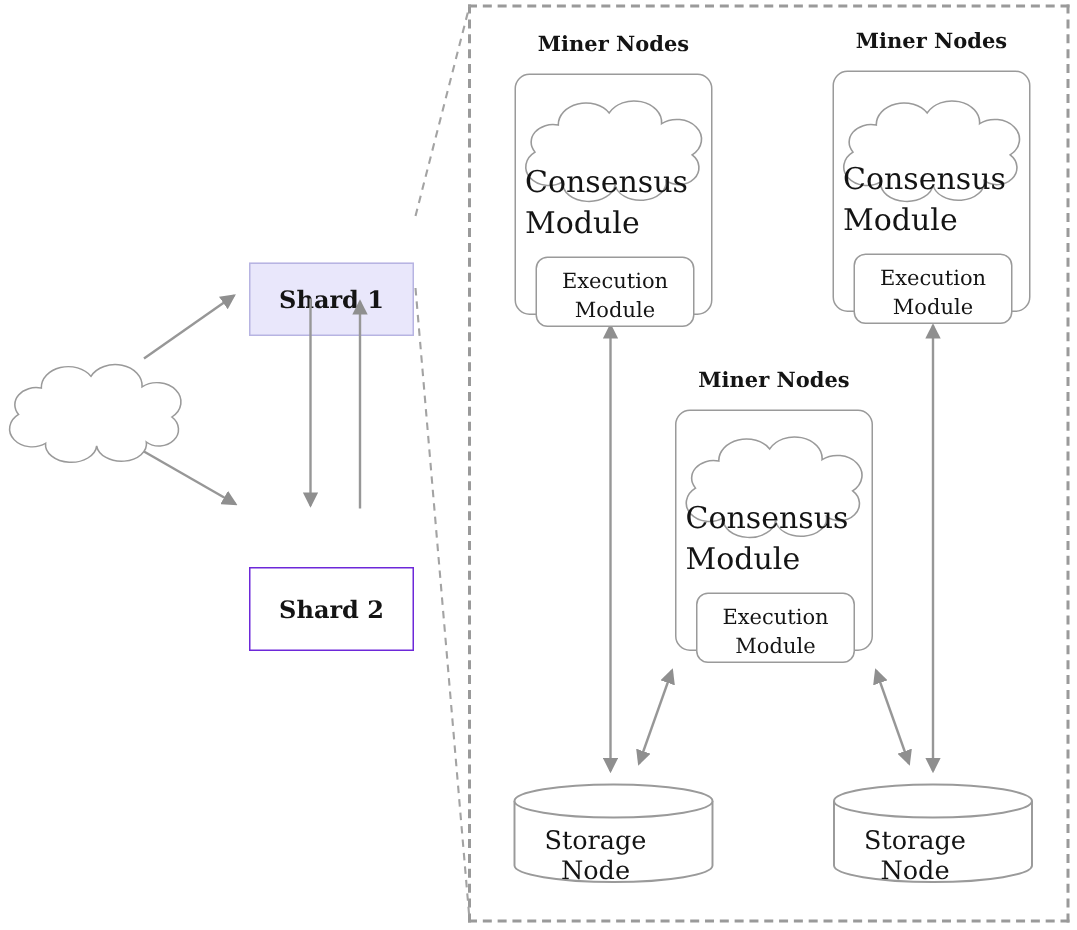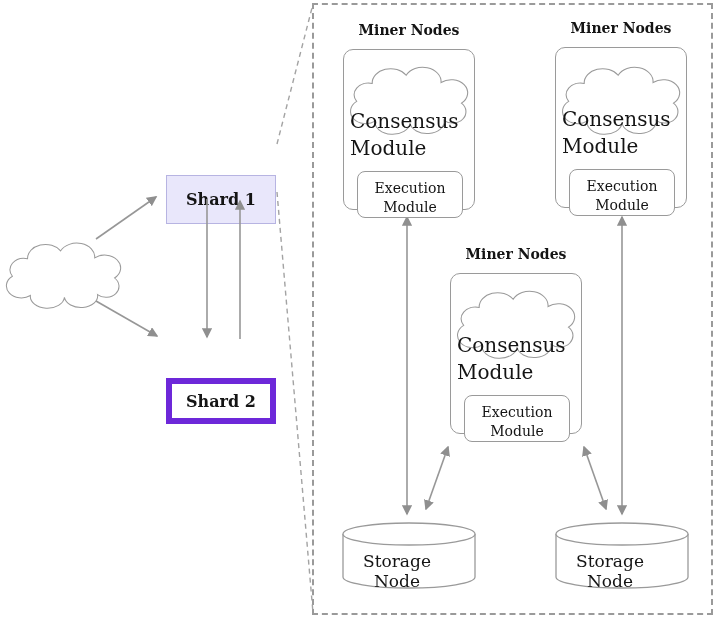--- a/index.html
+++ b/index.html
@@ -12,21 +12,21 @@
   .layer-groups{ position:absolute; inset:0; z-index:3; }
 
   
   .detail-frame { position:absolute; left:312px; top:3px; width:401px; height:612px;
                   border:2px dashed #9a9a9a; }
 
   
   .shard-box { position:absolute; width:110px; display:flex; align-items:center; justify-content:center;
                font-weight:bold; font-size:16px;margin-top:32px; }
   .shard-1 { left:166px; top:143px; height:49px; background:#e9e7fb; border:1.5px solid #b7b4e2; }
-  .shard-2 { left:166px; top:346px; height:46px; background:#ffffff; border:6px solid #6d28d9; }
+  .shard-2 { left:166px; top:346px; height:56px; background:#ffffff; border:1px solid #6d28d9; }
 
   
   .clients-label { position:absolute; left:6px; top:259px; width:118px; text-align:center;
                    font-size:16.5px; }
 
   
   .miner-group { position:absolute; width:132px; height:190px; }
   .mg-1 { left:343px; top:22px; }
   .mg-2 { left:555px; top:20px; }
   .mg-3 { left:450px; top:246px; }

